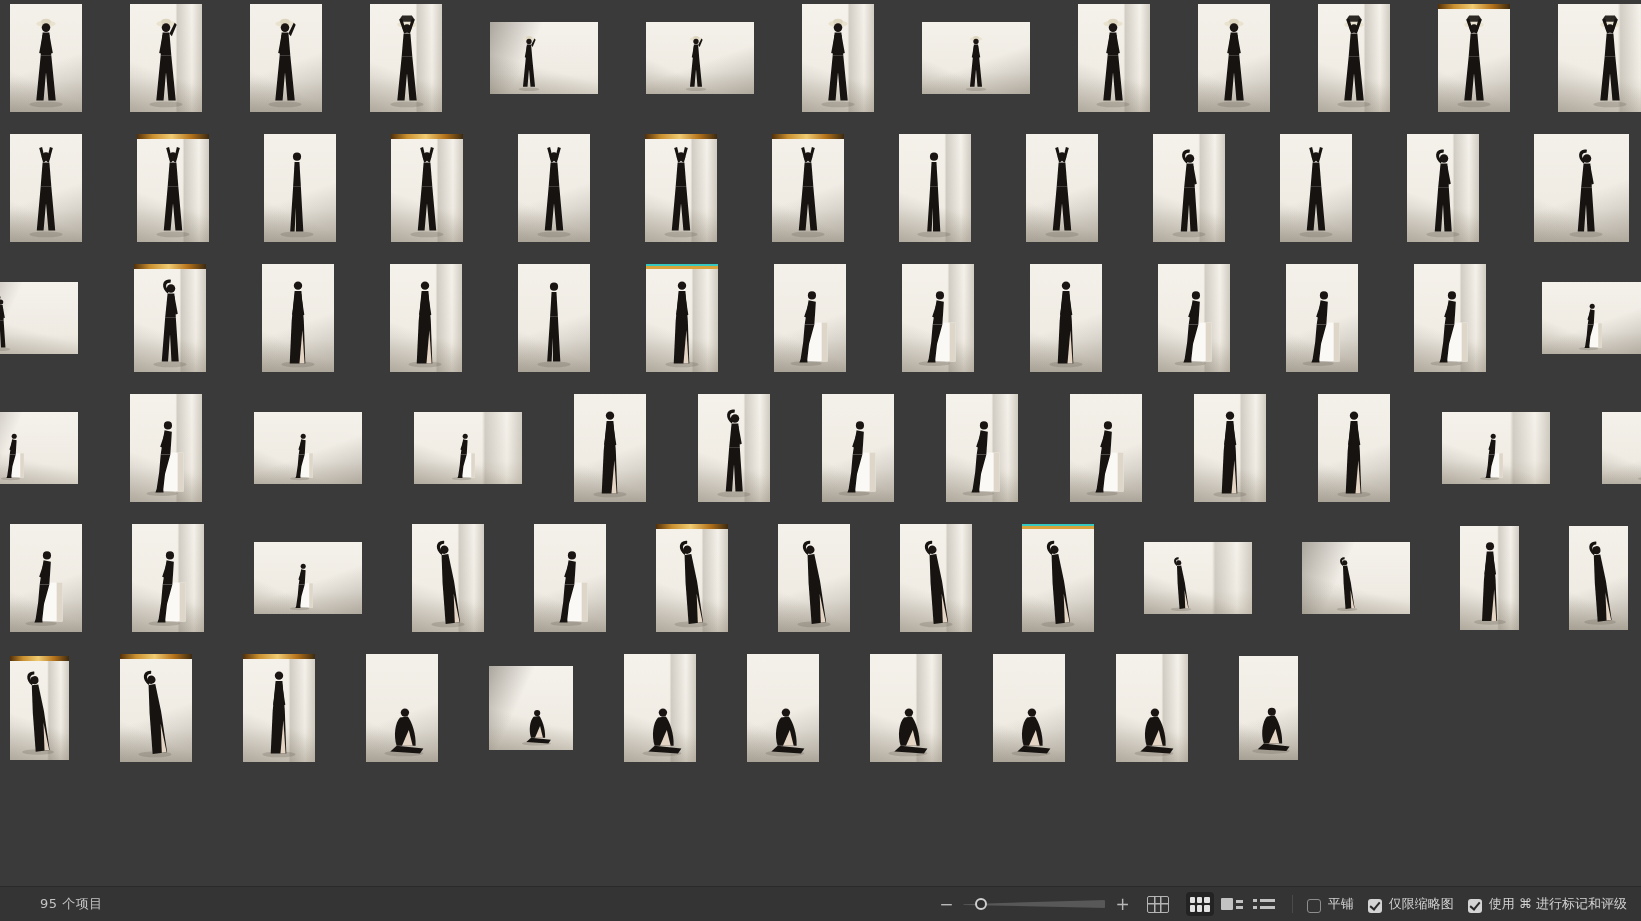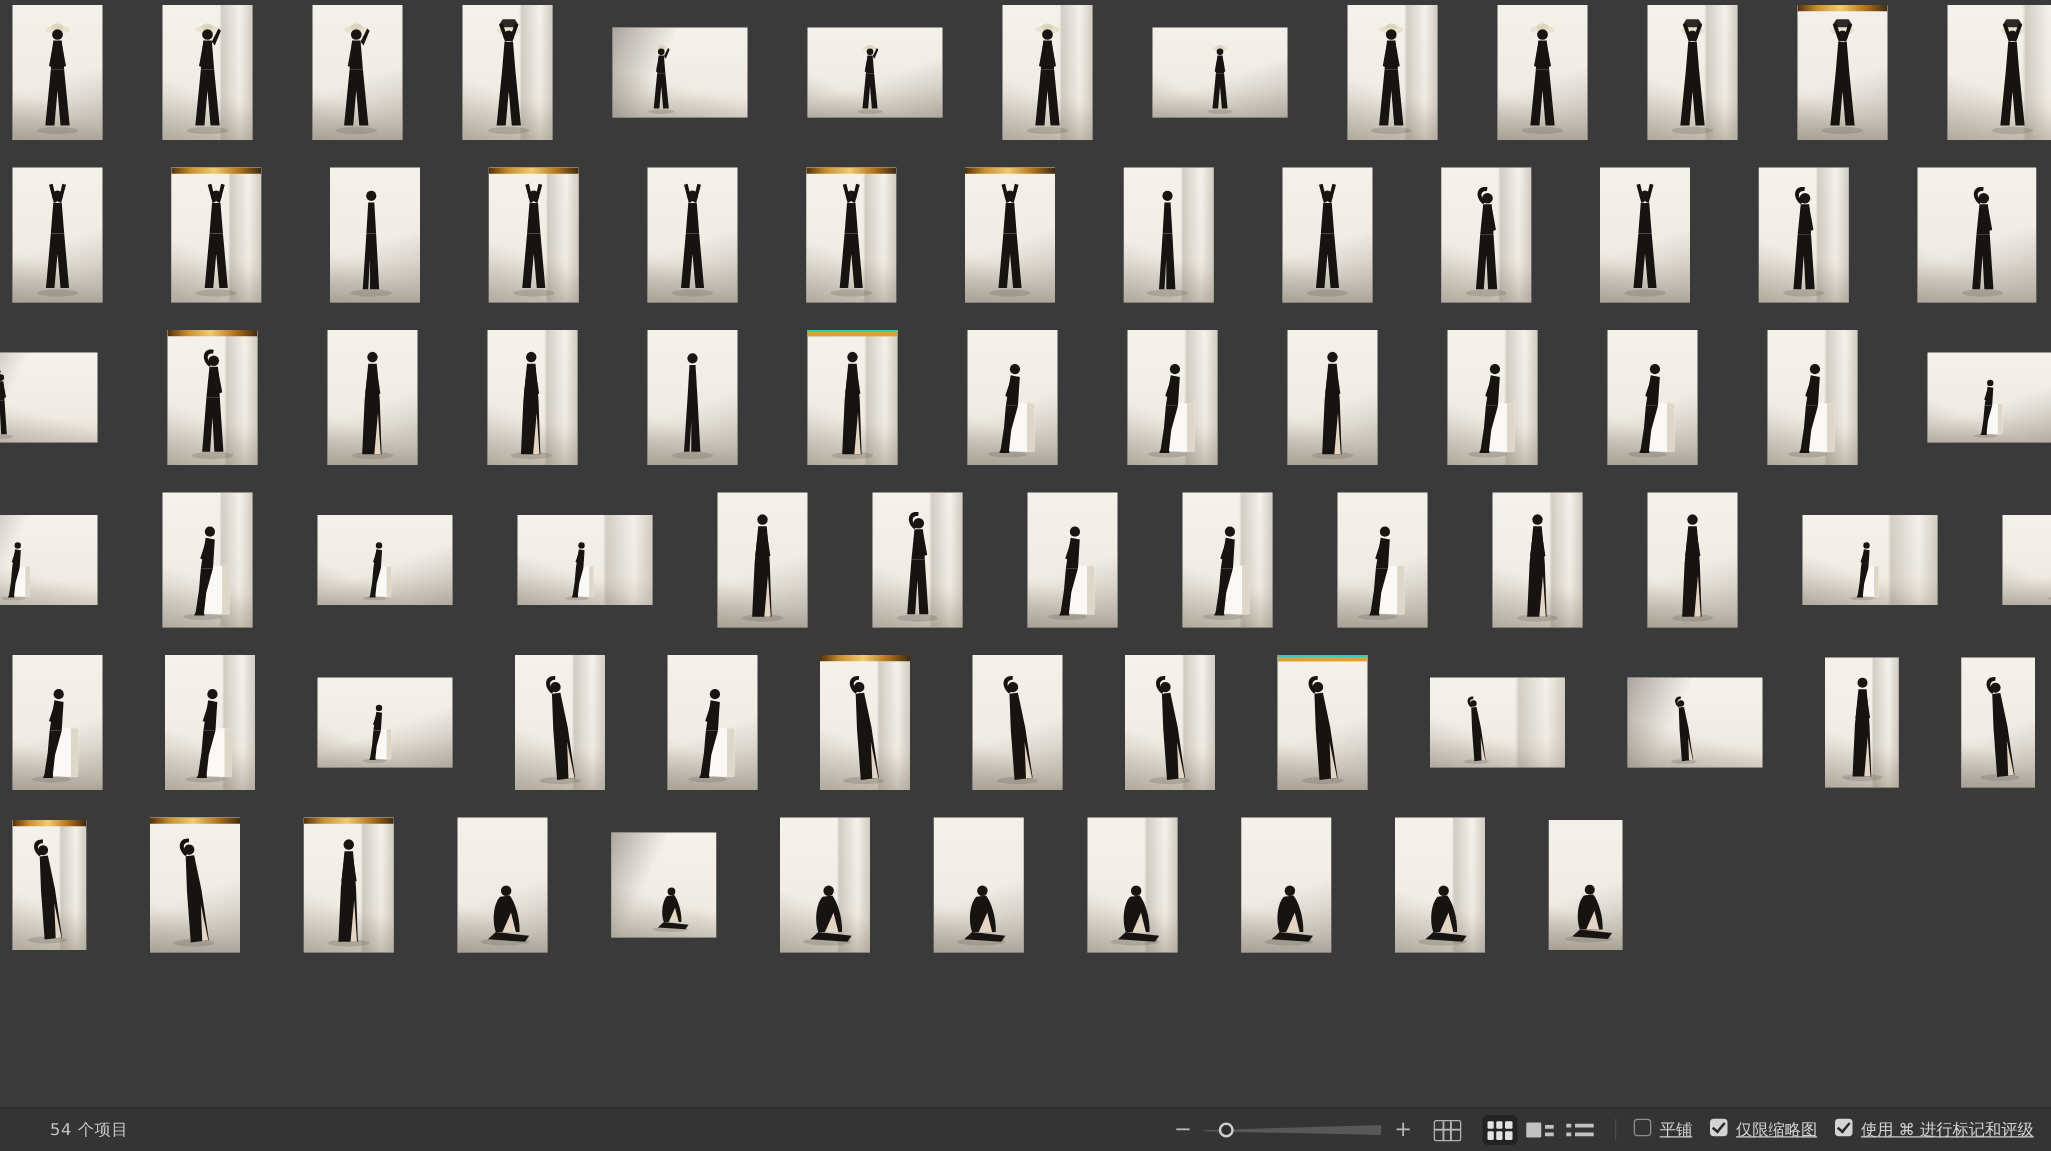--- a/index.html
+++ b/index.html
@@ -75,21 +75,21 @@
   .icon-thumblist .l1,.icon-thumblist .l2 { position:absolute; left:15px; width:7px; height:2.5px; background:#c2c2c2; }
   .icon-thumblist .l1 { top:3px; } .icon-thumblist .l2 { top:9px; }
   .icon-list { position:relative; width:22px; height:14px; }
   .icon-list .r { position:absolute; left:0; width:22px; height:3px; }
   .icon-list .r i { position:absolute; left:0; top:0; width:4px; height:3px; background:#c2c2c2; }
   .icon-list .r s { position:absolute; left:7px; top:0; width:15px; height:3px; background:#c2c2c2; }
   .icon-list .r.t { top:2px; } .icon-list .r.b { top:9px; }
 
   .divider { width:1px; height:18px; background:#4a4a4a; }
 
-  .cb-group { display:flex; align-items:flex-start; gap:7px;text-decoration:underline; }
+  .cb-group { display:flex; align-items:flex-end; gap:7px; }
   .cb { width:14px; height:14px; border-radius:3px; position:relative; flex:none; }
   .cb.checked { background:#d4d4d4; }
   .cb.checked::after { content:""; position:absolute; left:4px; top:1px; width:4px; height:8px;
     border:solid #2a2a2a; border-width:0 2px 2px 0; transform:rotate(40deg); }
   .cb.unchecked { background:transparent; border:1.5px solid #8e8e8e; }
   .cb-label { color:#d2d2d2; white-space:nowrap; }
 </style>
 </head>
 <body>
 
@@ -598,21 +598,21 @@
       </div>
       <div class="thumb o-t bg-a">
         <svg class="figure" viewBox="0 0 60 100" style="left: 50%;">
           <use href="#sym-crouch"></use>
         </svg>
       </div>
     </div>
   </div>
 
 <div class="statusbar">
-  <div class="items-count">54 个项目</div>
+  <div class="items-count">95 个项目</div>
 
   <div class="bar-right">
     <div class="zoom-cluster">
       <span class="zoom-glyph">−</span>
       <div class="slider">
         <div class="slider-track"></div>
         <div class="slider-thumb" id="slider-thumb" style="left: 12%;"></div>
       </div>
       <span class="zoom-glyph">+</span>
     </div>

